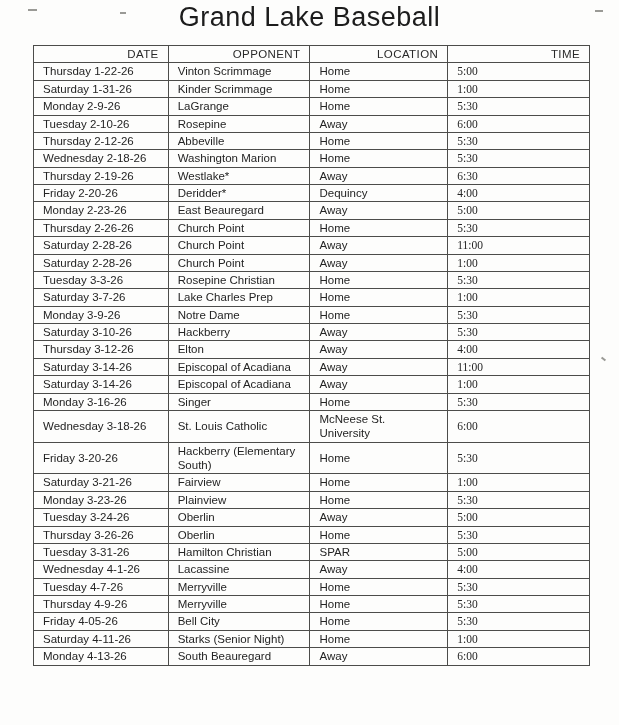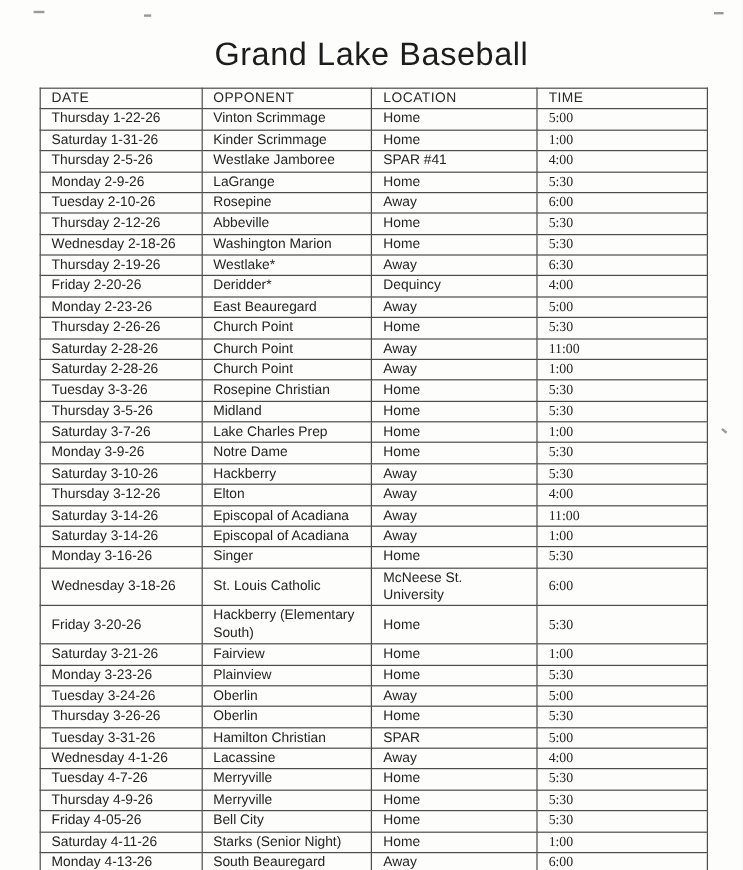--- a/index.html
+++ b/index.html
@@ -11,21 +11,21 @@
   .page {
     position: relative;
     width: 619px;
     height: 725px;
     background: #fdfdfc;
     overflow: hidden;
     color: #222;
   }
   .page-title {
     margin: 0;
-    padding-top: 30px;
+    padding-top: 2px;
     text-align: center;
     font-size: 27px;
     font-weight: 400;
     letter-spacing: 0.5px;
     color: #1c1c1c;
   }
   table.schedule {
     border-collapse: collapse;
     table-layout: fixed;
     width: 557px;
@@ -40,20 +40,21 @@
     height: 14px;
     line-height: 1.25;
     text-align: left;
     font-weight: 400;
     overflow: hidden;
     vertical-align: middle;
   }
   table.schedule th {
     letter-spacing: 0.4px;
     color: #2a2a2a;
+    text-align: right;
   }
   .col-date     { width: 133px; }
   .col-opponent { width: 140px; }
   .col-location { width: 136px; }
   .col-time     { width: 140px; }
   td.col-time   { text-align: center; padding-right: 38px; font-family: Liberation Serif, serif; }
   td.bold       { font-weight: 700; }
   .scan-artifact {
     position: absolute;
     background: #9a9a96;
@@ -96,26 +97,20 @@
           <td class="col-location">Home</td>
           <td class="col-time">5:00</td>
         </tr>
         <tr>
           <td class="col-date">Saturday 1-31-26</td>
           <td class="col-opponent">Kinder Scrimmage</td>
           <td class="col-location">Home</td>
           <td class="col-time">1:00</td>
         </tr>
         <tr>
-          <td class="col-date">Thursday 2-5-26</td>
-          <td class="col-opponent">Westlake Jamboree</td>
-          <td class="col-location">SPAR #41</td>
-          <td class="col-time">4:00</td>
-        </tr>
-        <tr>
           <td class="col-date">Monday 2-9-26</td>
           <td class="col-opponent">LaGrange</td>
           <td class="col-location">Home</td>
           <td class="col-time">5:30</td>
         </tr>
         <tr>
           <td class="col-date">Tuesday 2-10-26</td>
           <td class="col-opponent">Rosepine</td>
           <td class="col-location">Away</td>
           <td class="col-time">6:00</td>
@@ -168,26 +163,20 @@
           <td class="col-location">Away</td>
           <td class="col-time">1:00</td>
         </tr>
         <tr>
           <td class="col-date">Tuesday 3-3-26</td>
           <td class="col-opponent">Rosepine Christian</td>
           <td class="col-location">Home</td>
           <td class="col-time">5:30</td>
         </tr>
         <tr>
-          <td class="col-date">Thursday 3-5-26</td>
-          <td class="col-opponent">Midland</td>
-          <td class="col-location">Home</td>
-          <td class="col-time">5:30</td>
-        </tr>
-        <tr>
           <td class="col-date">Saturday 3-7-26</td>
           <td class="col-opponent">Lake Charles Prep</td>
           <td class="col-location">Home</td>
           <td class="col-time">1:00</td>
         </tr>
         <tr>
           <td class="col-date">Monday 3-9-26</td>
           <td class="col-opponent">Notre Dame</td>
           <td class="col-location">Home</td>
           <td class="col-time">5:30</td>

